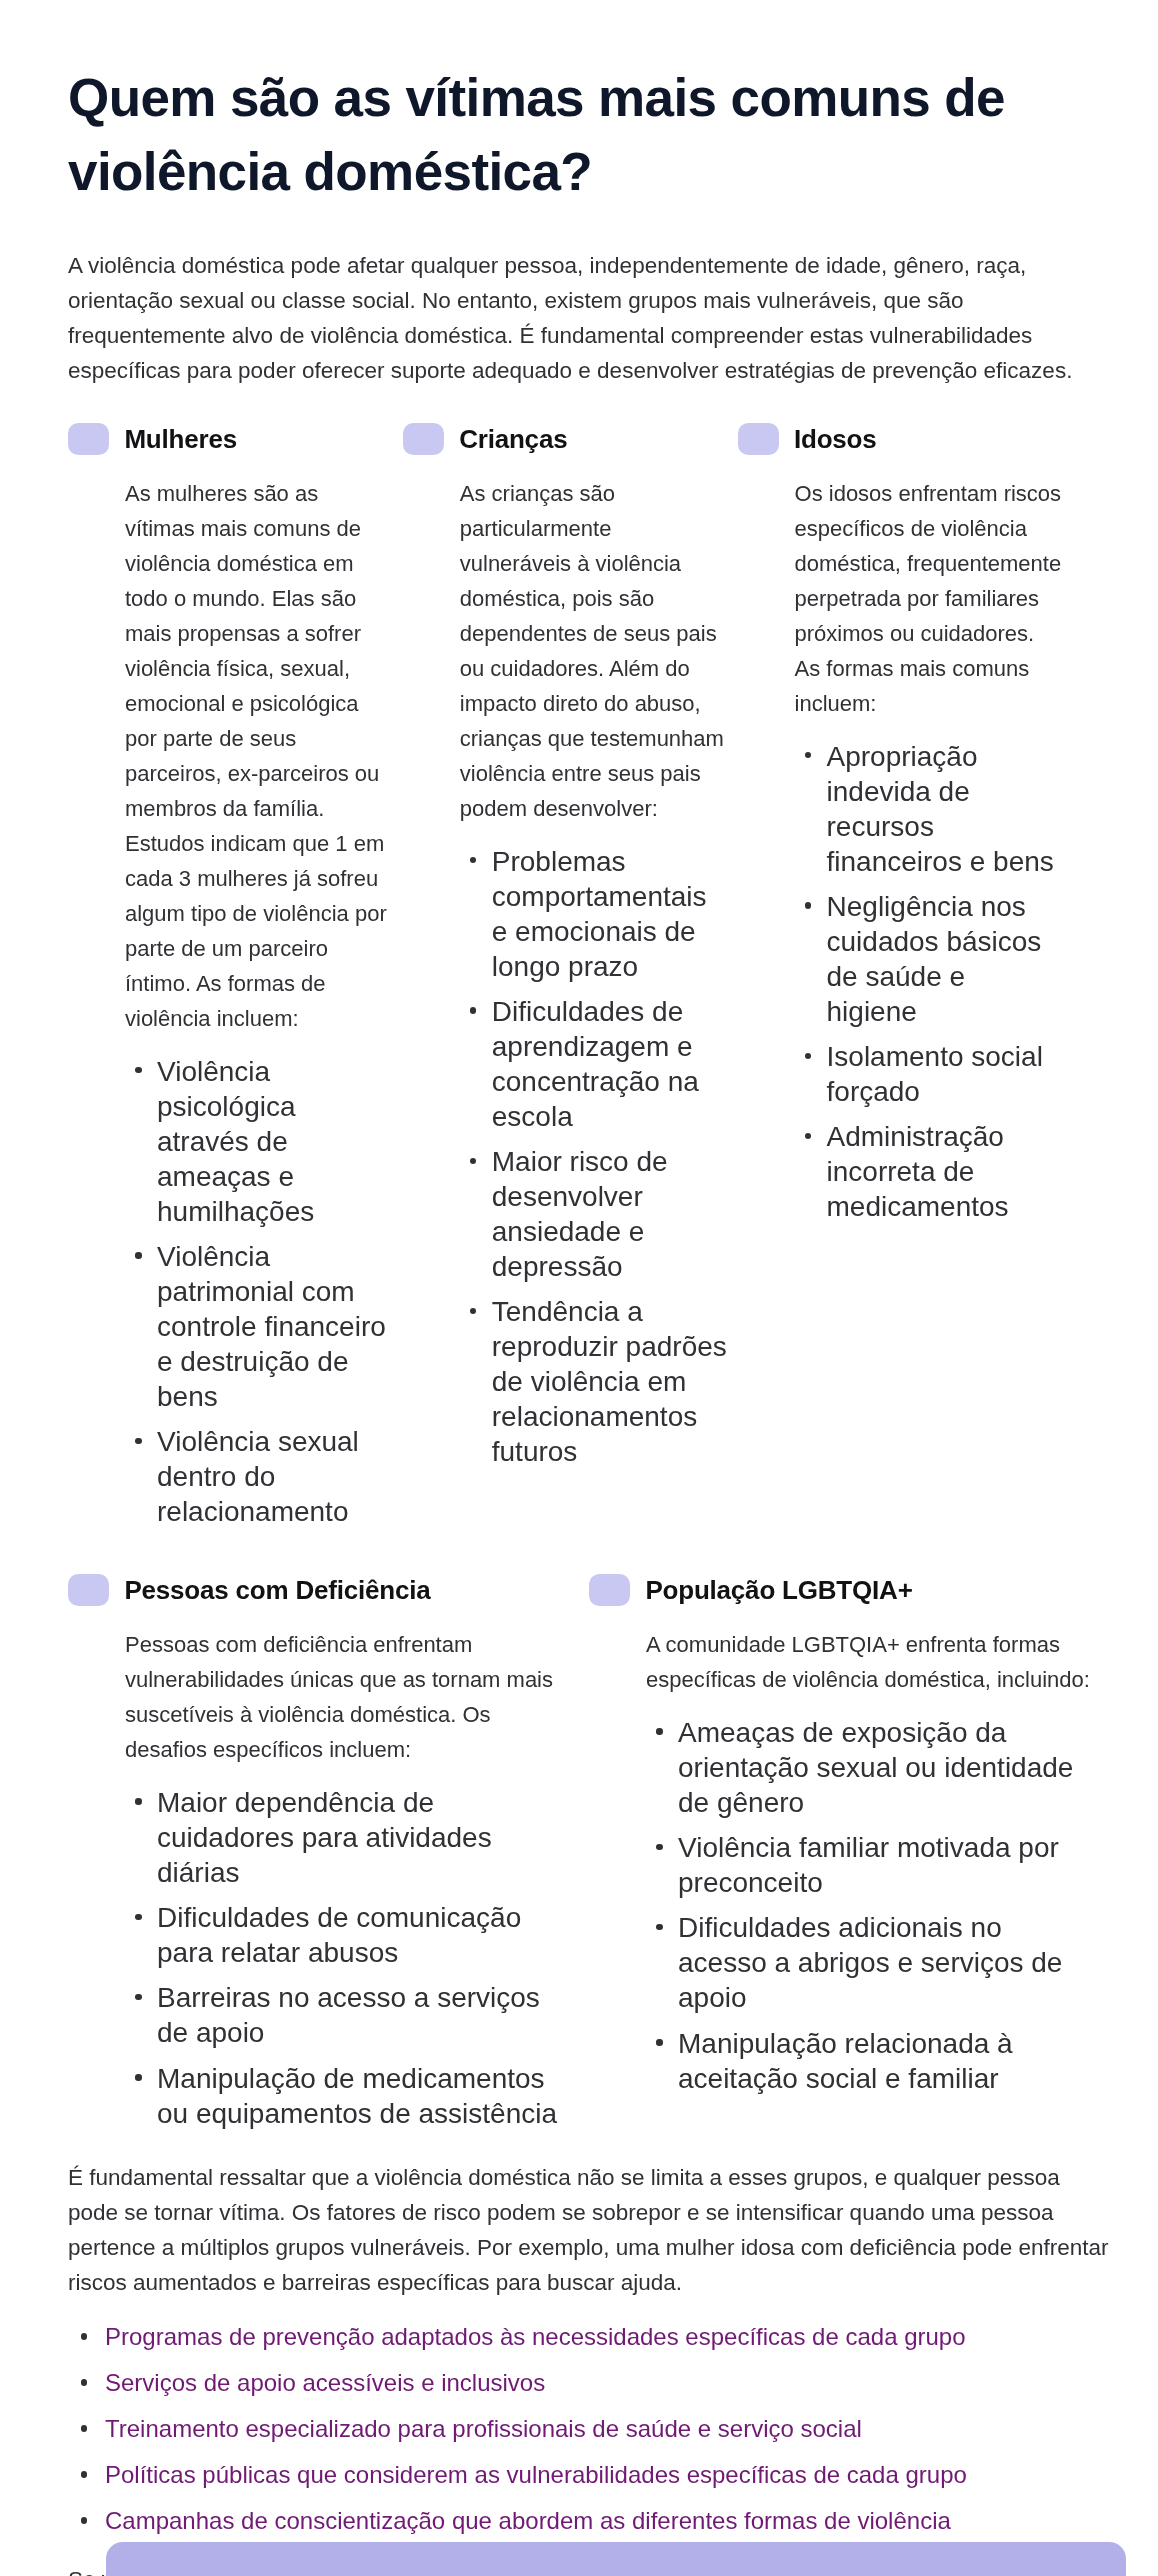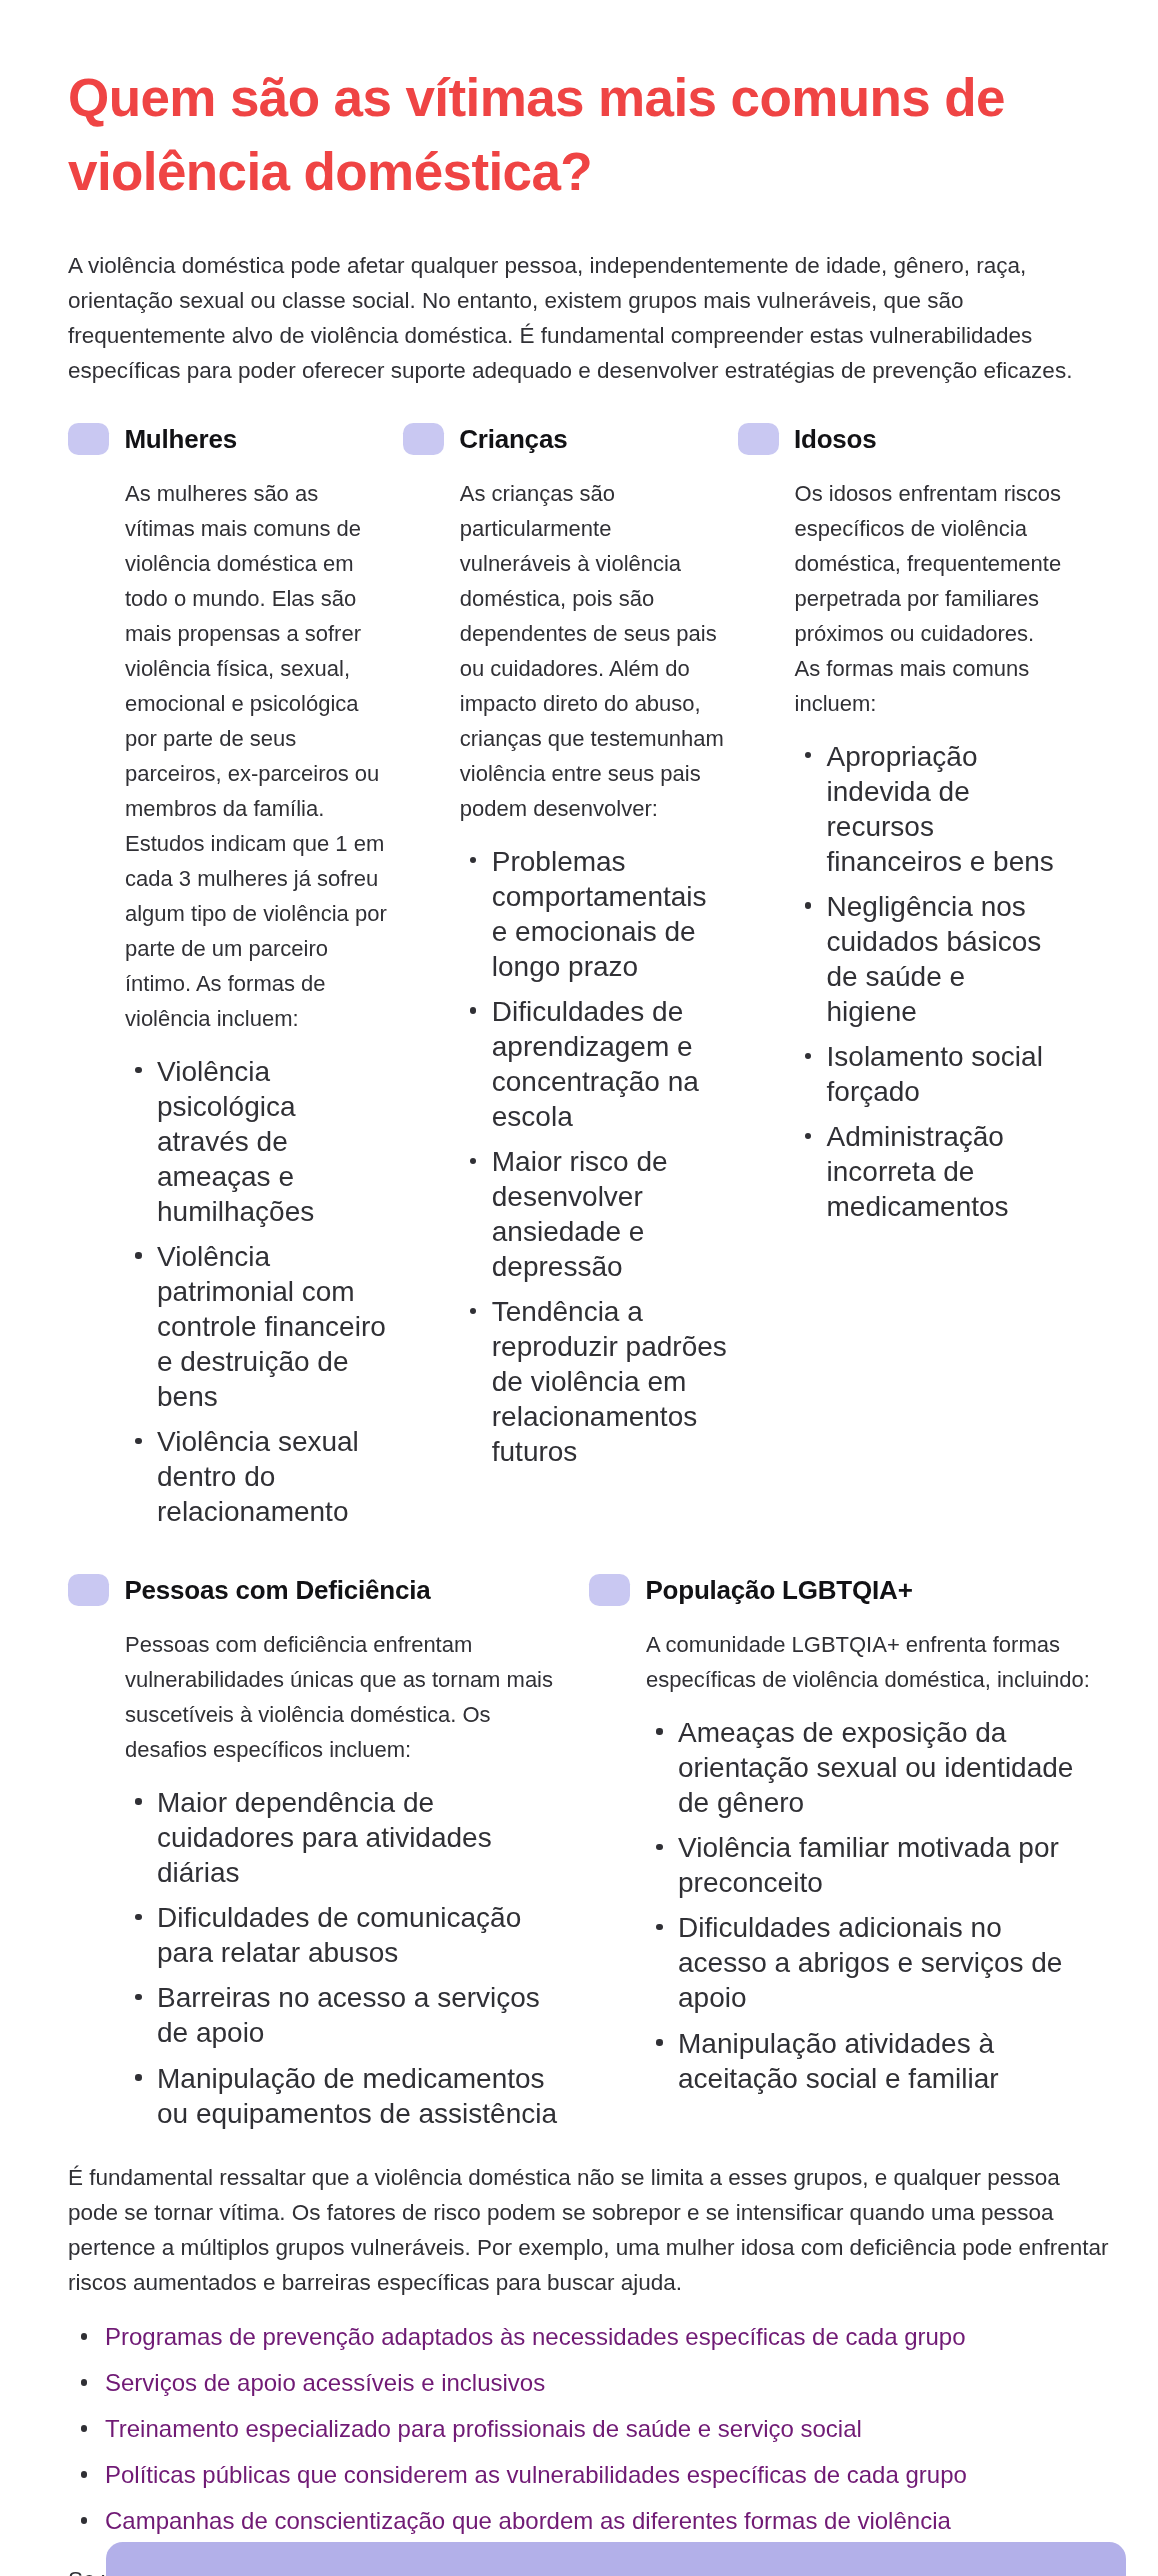--- a/index.html
+++ b/index.html
@@ -7,21 +7,21 @@
   body {
     width:1158px; height:2576px; overflow:hidden; position:relative;
     background:#ffffff;
     font-family:"Liberation Sans","DejaVu Sans",sans-serif;
     color:#303035;
   }
   .page { padding:61px 48px 0 68px; }
 
   h1.page-title {
     font-size:53px; font-weight:700; line-height:74px;
-    letter-spacing:-0.6px; color:#ef4444; max-width:1004px;
+    letter-spacing:-0.6px; color:#0f172a; max-width:1004px;
   }
 
   p.lead, p.body-p {
     font-size:22.5px; line-height:35px; color:#303035;
   }
   p.lead { margin-top:39px; }
 
   
   .grid { display:grid; }
   .grid3 {
@@ -163,21 +163,21 @@
           <span class="group-icon"></span>
           <h2 class="group-title">População LGBTQIA+</h2>
         </header>
         <div class="group-content">
           <p class="group-body">A comunidade LGBTQIA+ enfrenta formas específicas de violência doméstica, incluindo:</p>
           <ul class="bullets">
 
           <li>Ameaças de exposição da orientação sexual ou identidade de gênero</li>
             <li>Violência familiar motivada por preconceito</li>
             <li>Dificuldades adicionais no acesso a abrigos e serviços de apoio</li>
-            <li>Manipulação atividades à aceitação social e familiar</li>
+            <li>Manipulação relacionada à aceitação social e familiar</li>
           </ul>
         </div>
       </section>
     </div>
 
   <p class="body-p closing-1">É fundamental ressaltar que a violência doméstica não se limita a esses grupos, e qualquer pessoa pode se tornar vítima. Os fatores de risco podem se sobrepor e se intensificar quando uma pessoa pertence a múltiplos grupos vulneráveis. Por exemplo, uma mulher idosa com deficiência pode enfrentar riscos aumentados e barreiras específicas para buscar ajuda.</p>
 
 
   <ul class="actions">
 

